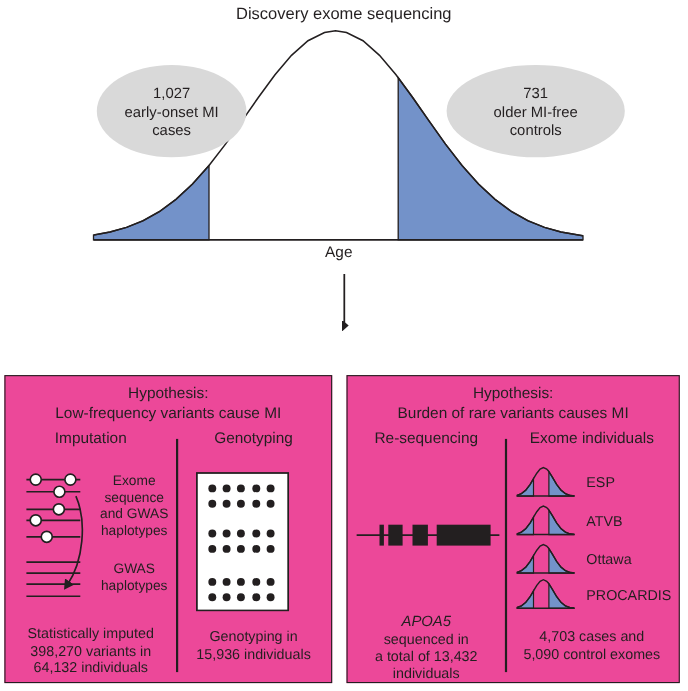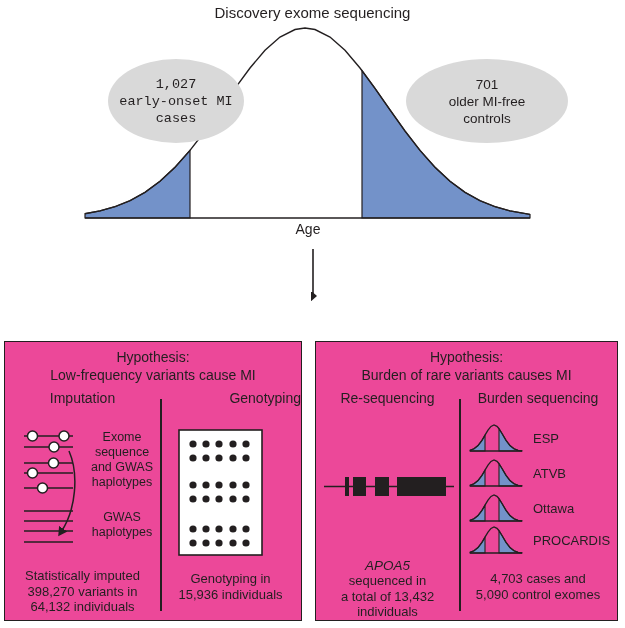--- a/index.html
+++ b/index.html
@@ -8,21 +8,21 @@
     font-family:"Liberation Sans","DejaVu Sans",sans-serif;color:#231f20;
   }
   .abs{position:absolute;}
   .ctr{text-align:center;}
   .pre{white-space:pre-line;}
   .title{top:4px;left:0;width:625px;font-size:15px;}
   .oval{
     background:#d9d9d9;border-radius:50%;display:flex;align-items:center;justify-content:center;
     font-size:13.5px;line-height:17px;text-align:center;
   }
-  .oval-left{left:108px;top:59px;width:136px;height:84px;font-family:Liberation Mono, monospace;}
+  .oval-left{left:88px;top:59px;width:136px;height:84px;}
   .oval-right{left:406px;top:59px;width:162px;height:84px;}
   .age{top:221px;left:233px;width:150px;font-size:14px;}
   .followup{top:311px;left:238px;width:150px;font-size:14px;}
   .hypbox{border:1.5px solid #231f20;background:#ec4899;}
   .box-left{left:4px;top:341px;width:296px;height:278px;}
   .box-right{left:315px;top:341px;width:301px;height:278px;}
   .hyp{top:7px;left:0;width:100%;font-size:14px;line-height:17.5px;}
   .colhdr{top:48px;font-size:14px;}
   .divider{width:1.5px;background:#231f20;top:57px;height:212px;}
   .smalllbl{font-size:12.5px;line-height:15px;}
@@ -42,41 +42,41 @@
   <svg class="abs" style="left:0;top:0;" width="625" height="250" viewBox="0 0 625 250">
     <path fill="#7392c9" stroke="#231f20" stroke-width="1.2" d="M85,213.7 L100,210.9 L115,206.7 L130,200.7 L145,192.3 L160,181.2 L175,167.3 L190,150.4 L190,218 L85,218 Z"></path>
     <path fill="#7392c9" stroke="#231f20" stroke-width="1.2" d="M362,70.6 L375,88.4 L390,109.9 L405,131 L420,150.4 L435,167.3 L450,181.2 L465,192.3 L480,200.7 L495,206.7 L510,210.9 L530,214.4 L530,218 L362,218 Z"></path>
     <path fill="none" stroke="#231f20" stroke-width="1.4" d="M85,213.7 L100,210.9 L115,206.7 L130,200.7 L145,192.3 L160,181.2 L175,167.3 L190,150.4 L205,131 L220,109.9 L235,88.4 L250,68 L265,50.3 L280,37 L295,29.5 L305,28 L315,29.5 L330,37 L345,50.3 L360,68 L375,88.4 L390,109.9 L405,131 L420,150.4 L435,167.3 L450,181.2 L465,192.3 L480,200.7 L495,206.7 L510,210.9 L530,214.4"></path>
     <line x1="85" y1="218" x2="530" y2="218" stroke="#231f20" stroke-width="1.5"></line>
   </svg>
 
   <div class="abs oval oval-left pre">1,027
 early-onset MI
 cases</div>
-  <div class="abs oval oval-right pre">701
+  <div class="abs oval oval-right pre">731
 older MI-free
 controls</div>
 
   <div class="abs age ctr">Age</div>
 
   <svg class="abs" style="left:300px;top:246px;" width="30" height="62" viewBox="0 0 30 62">
     <defs>
       <marker id="ah1" markerWidth="9" markerHeight="9" refX="4" refY="7" orient="auto-start-reverse" markerUnits="userSpaceOnUse">
         <path d="M0,0 L8,7 L0,14 Z" fill="#231f20" transform="rotate(-90 4 7)"></path>
       </marker>
     </defs>
     <line x1="13" y1="3" x2="13" y2="50" stroke="#231f20" stroke-width="1.6" marker-end="url(#ah1)"></line>
   </svg>
 
 
   <div class="abs hypbox box-left">
     <div class="abs hyp ctr pre">Hypothesis:
 Low-frequency variants cause MI</div>
     <div class="abs colhdr ctr" style="left:0;width:155px;">Imputation</div>
-    <div class="abs colhdr ctr" style="left:155px;width:141px;text-align:right;">Genotyping</div>
+    <div class="abs colhdr ctr" style="left:155px;width:141px;">Genotyping</div>
     <div class="abs divider" style="left:155px;"></div>
 
     <svg class="abs" style="left:10px;top:84px;" width="82" height="128" viewBox="0 0 82 128">
       <defs>
         <marker id="ah2" markerWidth="10" markerHeight="10" refX="4" refY="5" orient="auto" markerUnits="userSpaceOnUse">
           <path d="M0,0 L9,5 L0,10 Z" fill="#231f20"></path>
         </marker>
       </defs>
       <g stroke="#231f20" stroke-width="1.5">
         <line x1="9" y1="10" x2="58" y2="10"></line>
@@ -147,21 +147,21 @@
 398,270 variants in
 64,132 individuals</div>
     <div class="abs caption ctr pre" style="left:155px;top:229px;width:141px;">Genotyping in
 15,936 individuals</div>
   </div>
 
   <div class="abs hypbox box-right">
     <div class="abs hyp ctr pre">Hypothesis:
 Burden of rare variants causes MI</div>
     <div class="abs colhdr ctr" style="left:0;width:143px;text-align:center;">Re-sequencing</div>
-    <div class="abs colhdr ctr" style="left:143px;width:158px;">Burden sequencing</div>
+    <div class="abs colhdr ctr" style="left:143px;width:158px;">Exome individuals</div>
     <div class="abs divider" style="left:143px;"></div>
 
     <svg class="abs" style="left:8px;top:133px;" width="140" height="24" viewBox="0 0 140 24">
       <line x1="0" y1="11.5" x2="130" y2="11.5" stroke="#231f20" stroke-width="1.6"></line>
       <g fill="#231f20">
         <rect x="21" y="2" width="4" height="19"></rect>
         <rect x="29" y="2" width="13" height="19"></rect>
         <rect x="51" y="2" width="14" height="19"></rect>
         <rect x="73" y="2" width="49" height="19"></rect>
       </g>

